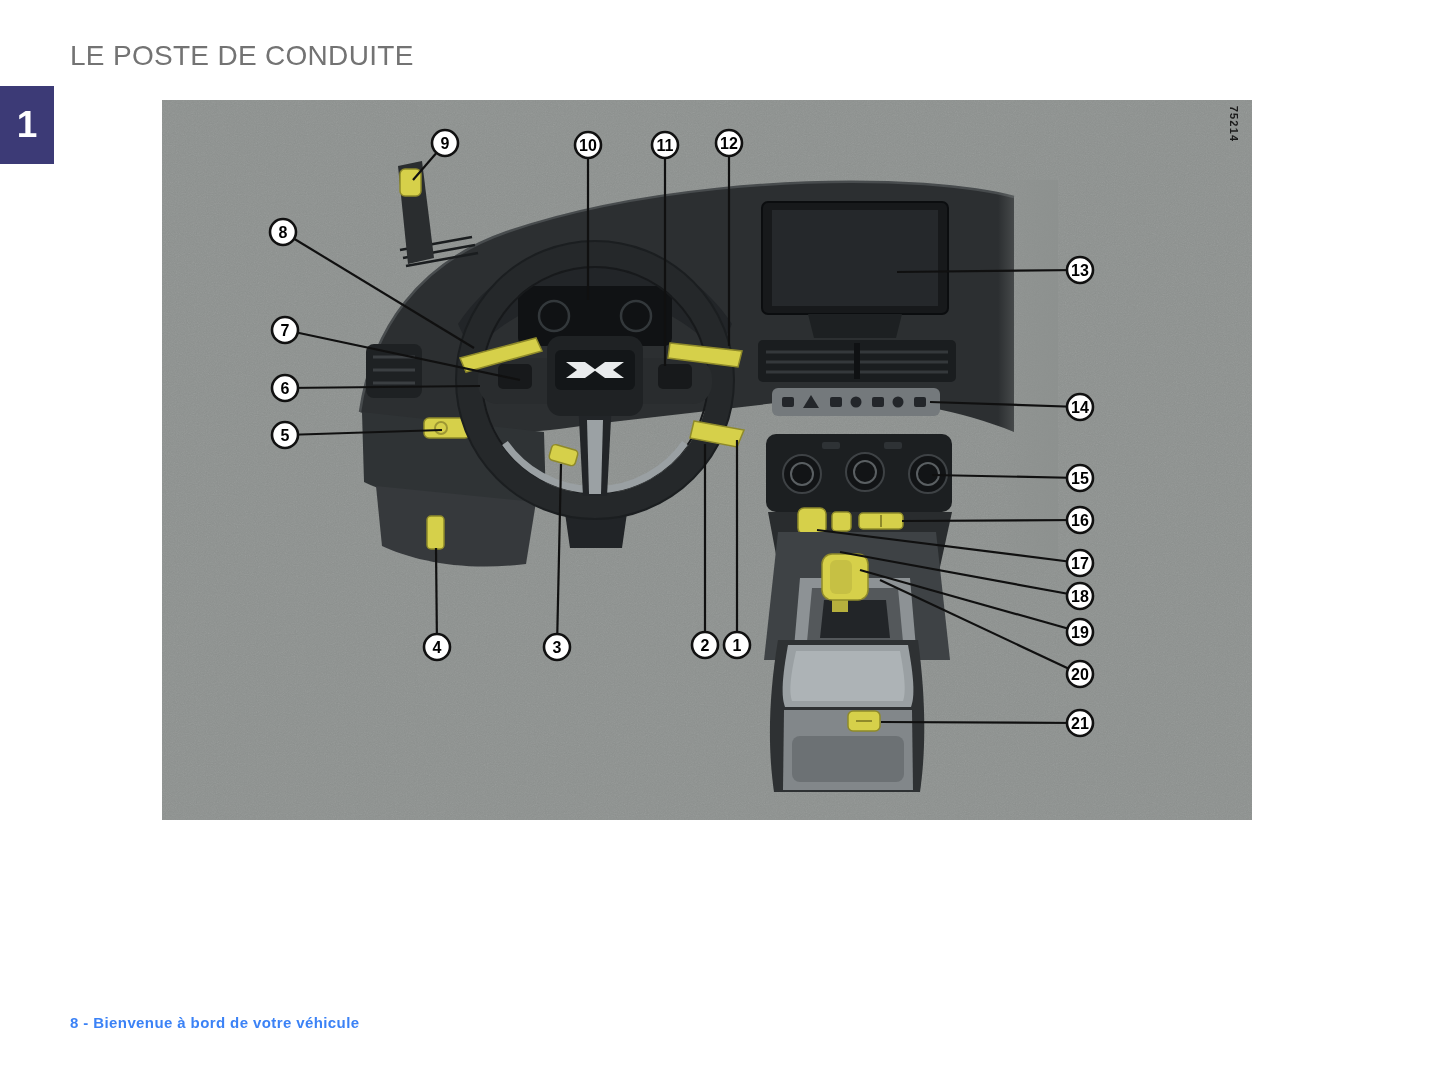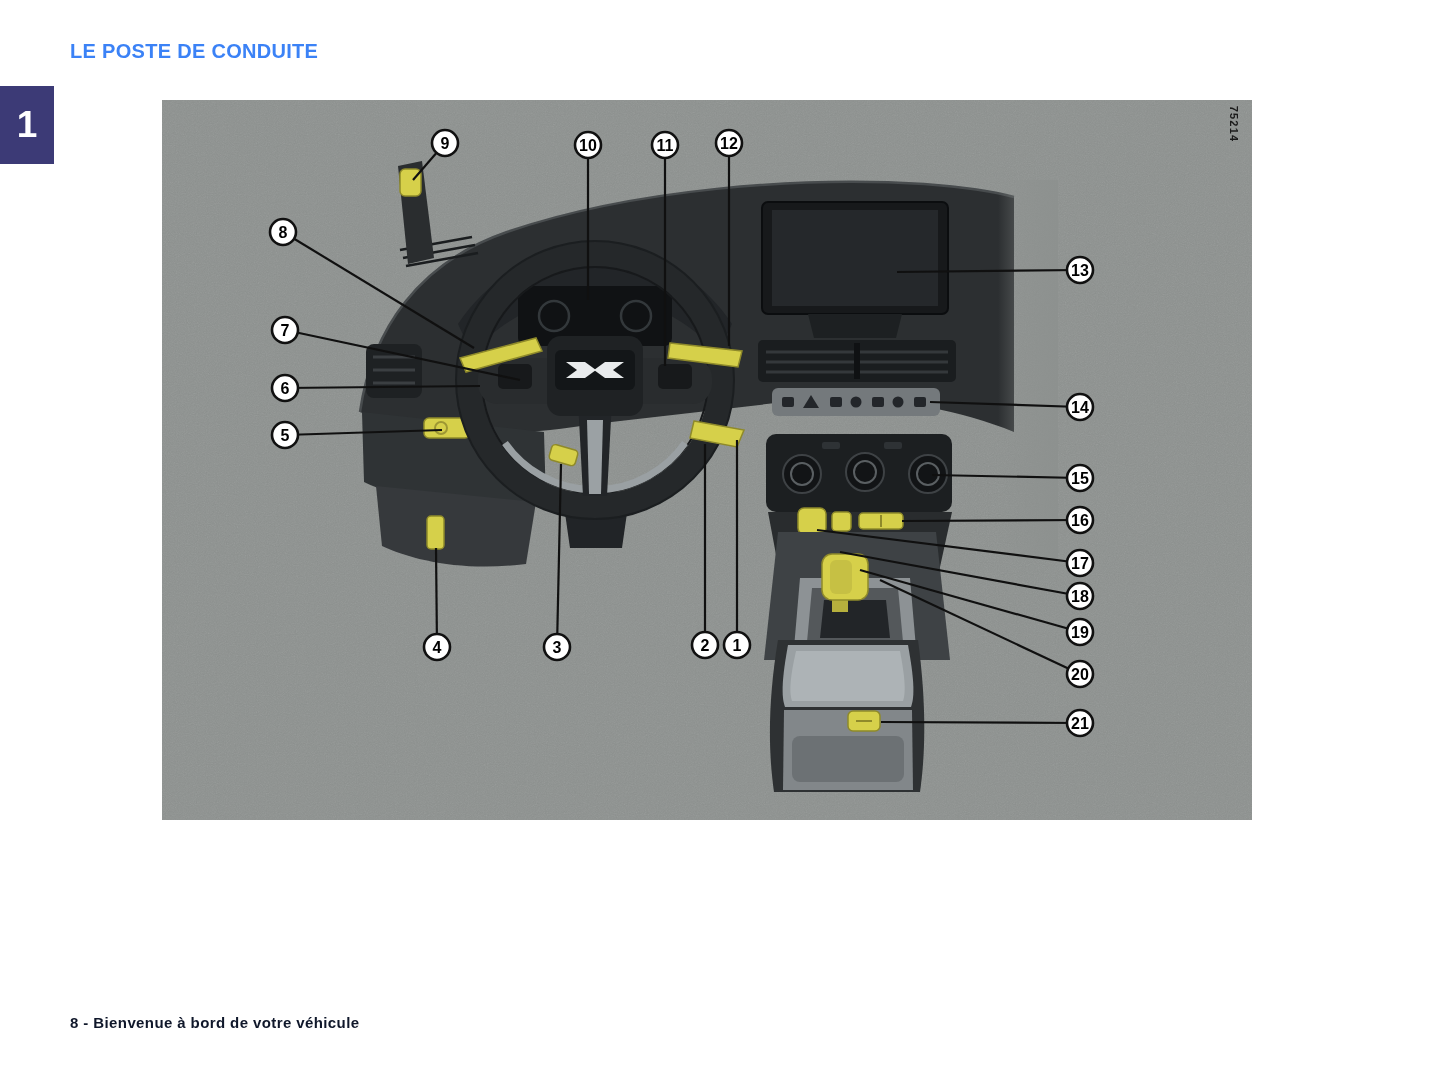--- a/index.html
+++ b/index.html
@@ -1,22 +1,22 @@
 <!DOCTYPE html>
 <html><head>
 <meta charset="utf-8">
 <style>
   *{margin:0;padding:0;box-sizing:border-box}
   body{width:1445px;height:1070px;background:#ffffff;font-family:"Liberation Sans",sans-serif;position:relative;overflow:hidden}
-  .page-title{position:absolute;left:70px;top:40px;font-size:20px;font-weight:bold;color:#3b82f6;letter-spacing:.3px}
+  .page-title{position:absolute;left:70px;top:40px;font-size:28px;font-weight:normal;color:#737373;letter-spacing:.3px}
   .chapter-tab{position:absolute;left:0;top:86px;width:54px;height:78px;background:#3c3a76;color:#fff;display:flex;align-items:center;justify-content:center;font-size:37px;font-weight:bold}
   .figure{position:absolute;left:162px;top:100px;width:1090px;height:720px}
   .figure svg{position:absolute;left:0;top:0;width:100%;height:100%}
   .figure-ref{position:absolute;top:24px;right:18px;transform:translate(50%,-50%) rotate(90deg);font-size:11px;font-weight:bold;color:#1b1b1b;letter-spacing:1.2px;white-space:nowrap}
-  .footer{position:absolute;left:70px;top:1014px;font-size:15px;font-weight:bold;letter-spacing:.4px;color:#0f172a}
+  .footer{position:absolute;left:70px;top:1014px;font-size:15px;font-weight:bold;letter-spacing:.4px;color:#3b82f6}
   .callout-line{stroke:#101010;stroke-width:2.2;fill:none}
   .callout-circle{fill:#ffffff;stroke:#101010;stroke-width:2.6}
   .callout-num{font-family:"Liberation Sans",sans-serif;font-size:16px;font-weight:bold;fill:#000;text-anchor:middle}
 </style>
 </head>
 <body>
 
 <h1 class="page-title">LE POSTE DE CONDUITE</h1>
 
 <div class="chapter-tab">

